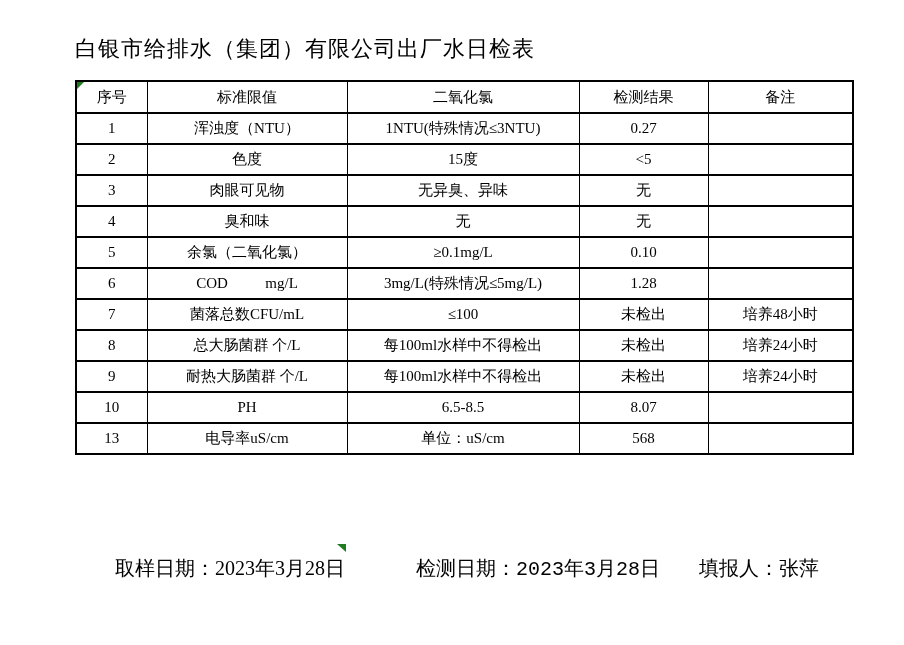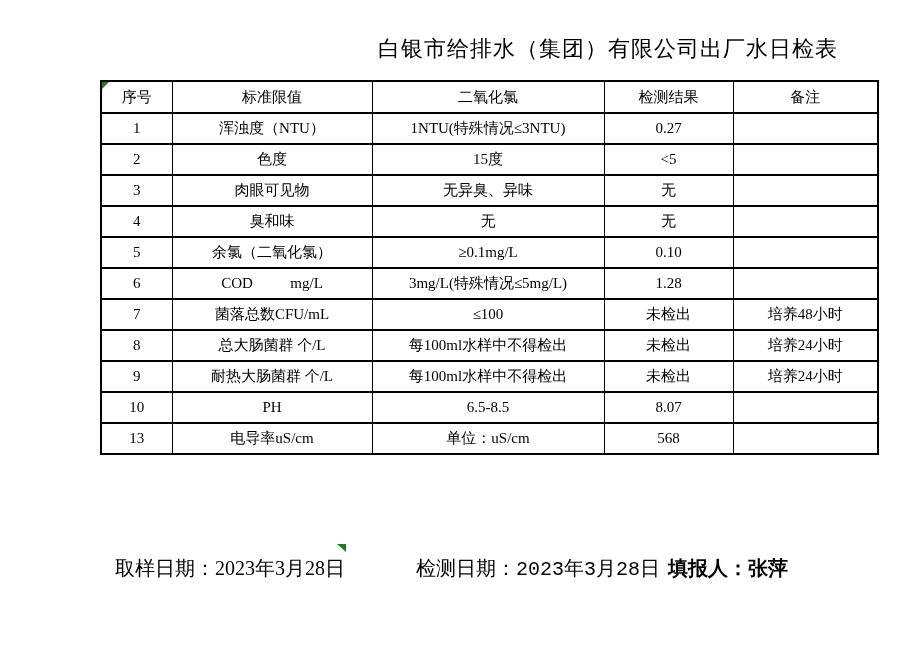--- a/index.html
+++ b/index.html
@@ -6,35 +6,34 @@
   html, body {
     width: 904px; height: 645px;
     background: #ffffff;
     font-family: "Liberation Serif", "DejaVu Serif", serif;
     color: #000000;
   }
   body { position: relative; overflow: hidden; }
 
   .doc-title {
     position: absolute;
-    left: 61px; top: 34px; width: 777px;
-    text-align: right;
+    left: 75px; top: 34px; width: 777px;
+    text-align: left;
     font-size: 22px;
     letter-spacing: 1px;
     white-space: nowrap;
   }
 
   .report-table {
     position: absolute;
     left: 75px; top: 80px;
     width: 777px;
     border-collapse: collapse;
     table-layout: fixed;
     border: 2px solid #000;
-    margin-left: 25px;
   }
   .report-table th, .report-table td {
     border-left: 1px solid #000;
     border-right: 1px solid #000;
     border-top: 2px solid #000;
     border-bottom: 2px solid #000;
     text-align: center;
     vertical-align: middle;
     font-weight: normal;
     font-size: 15px;
@@ -63,21 +62,21 @@
   }
 
   .footer-line {
     position: absolute;
     top: 555px;
     font-size: 20px;
     white-space: nowrap;
   }
   .footer-sample   { left: 115px; }
   .footer-test     { left: 416px; font-family: Liberation Mono, monospace; }
-  .footer-reporter { left: 668px; font-weight: bold; }
+  .footer-reporter { left: 699px; }
 </style>
 </head>
 <body>
 
 <div class="doc-title">白银市给排水（集团）有限公司出厂水日检表</div>
 
 <table class="report-table">
   <colgroup>
     <col class="col-no">
       <col class="col-item">

